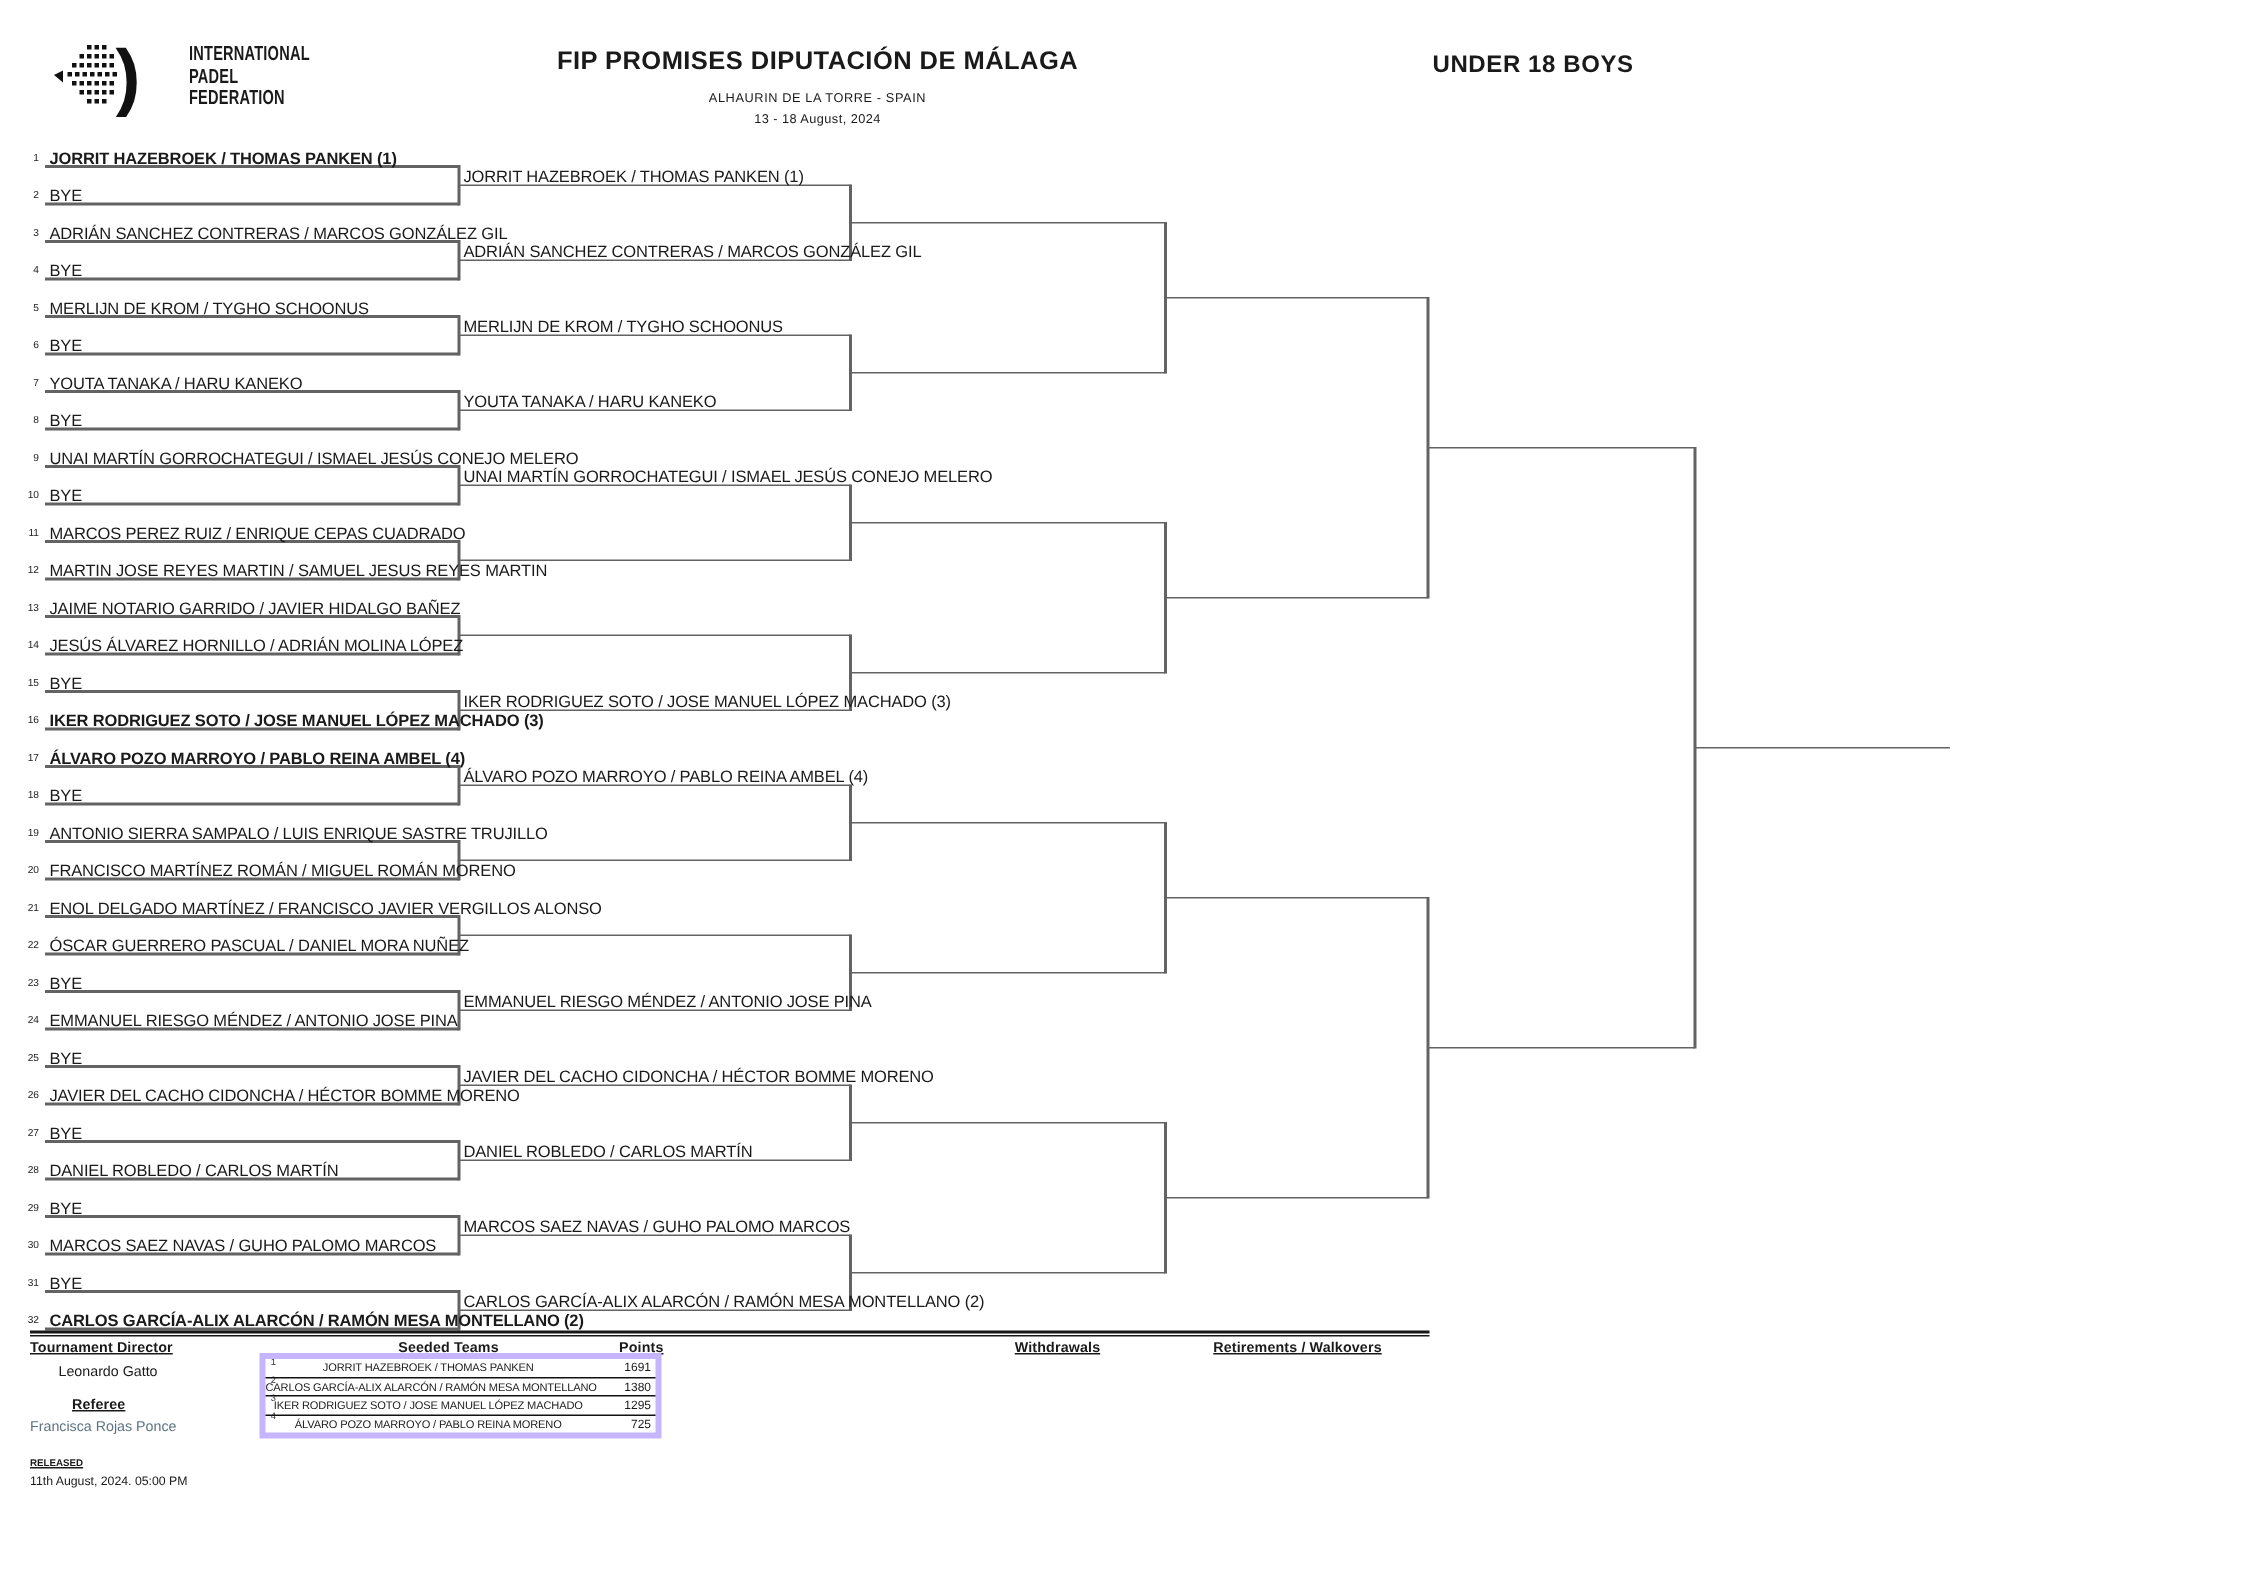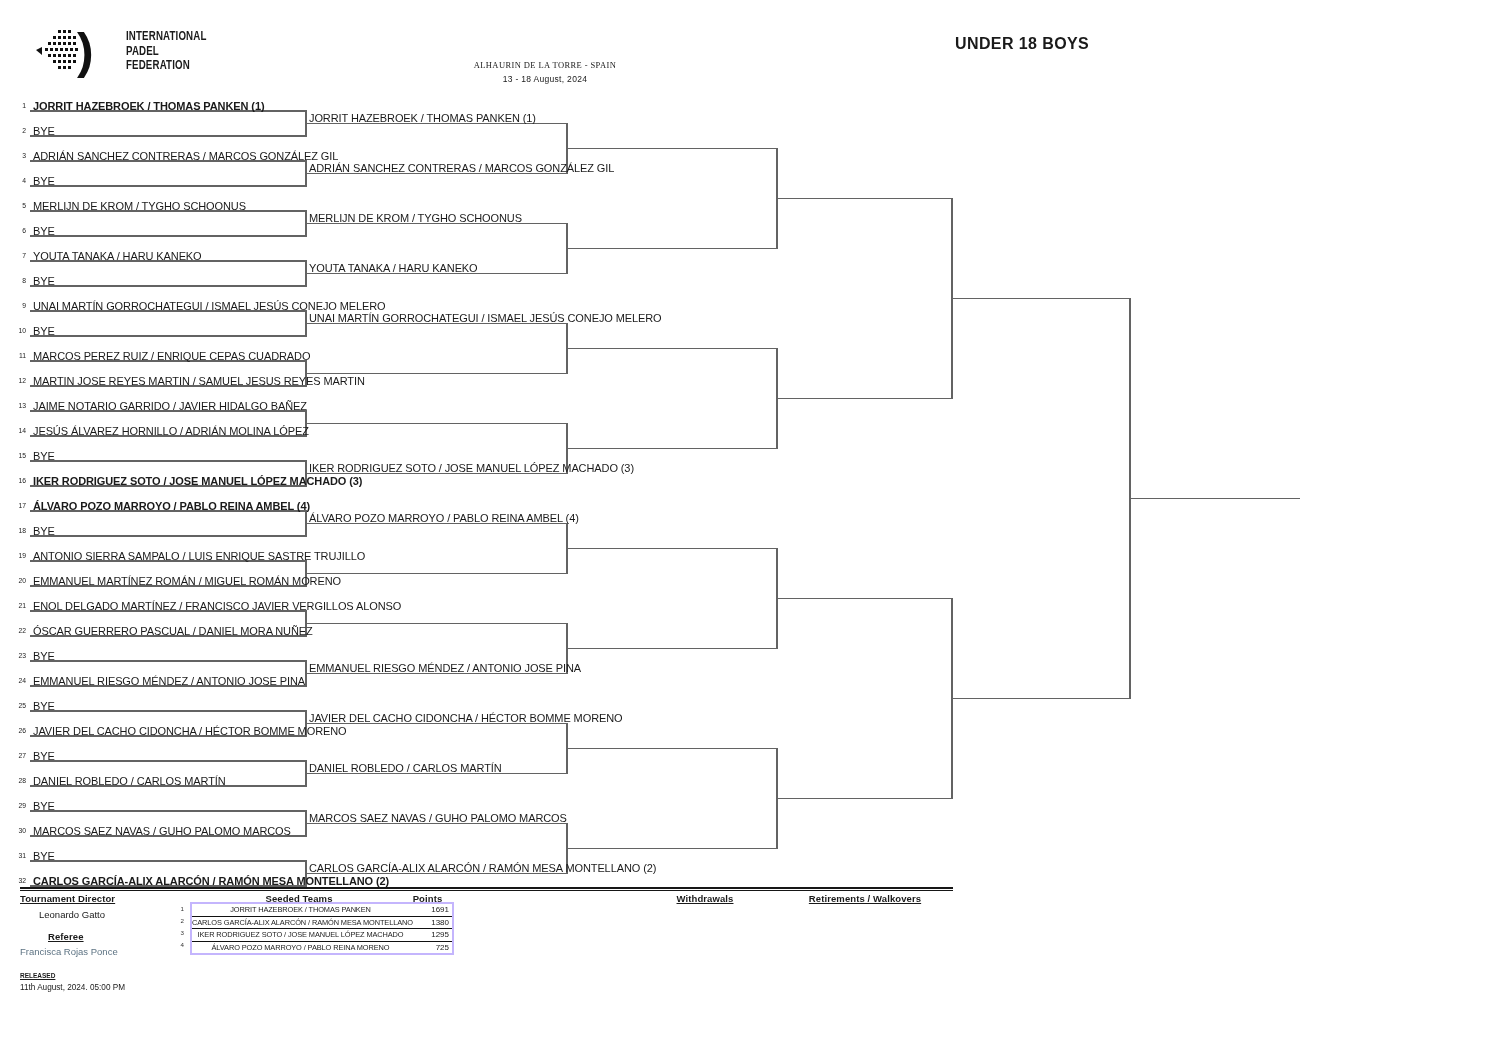--- a/index.html
+++ b/index.html
@@ -6,39 +6,39 @@
   .page{
     position:relative;width:1497px;height:1058px;background:#fff;overflow:hidden;
     font-family:"Liberation Sans", sans-serif;color:#1a1a1a;
   }
   
   .logo{position:absolute;left:34px;top:24px;width:260px;height:54px;display:flex;align-items:center;}
   .logo-text{font-weight:700;font-size:13.5px;line-height:14.5px;letter-spacing:.2px;
     transform:scaleX(.72);transform-origin:left center;white-space:nowrap;}
   .title{position:absolute;left:295px;top:31px;width:500px;text-align:center;
     font-size:17px;font-weight:700;letter-spacing:.3px;}
-  .subtitle{position:absolute;left:295px;top:60px;width:500px;text-align:center;font-size:8.5px;letter-spacing:.4px;font-family:Liberation Serif, serif;}
+  .subtitle{position:absolute;left:295px;top:60px;width:500px;text-align:center;font-size:8.5px;letter-spacing:.4px;}
   .dates{position:absolute;left:295px;top:74px;width:500px;text-align:center;font-size:8.5px;letter-spacing:.3px;}
   .category{position:absolute;left:955px;top:35px;font-size:16px;font-weight:700;letter-spacing:.4px;}
   
   #bracket{position:absolute;left:0;top:0;width:100%;height:100%;}
   .hline,.vline{position:absolute;background:#636363;}
   .hline{height:1.5px;}
   .vline{width:1.5px;}
   .slot{position:absolute;font-size:11px;white-space:nowrap;letter-spacing:-0.1px;}
   .slot.b{font-weight:700;}
   .rownum{position:absolute;font-size:6.8px;text-align:right;width:18px;color:#222;}
   
   .dblline{position:absolute;left:20px;top:887px;width:933px;height:1px;
     border-top:2px solid #161616;border-bottom:1px solid #161616;}
   .f-head{position:absolute;font-size:9.5px;font-weight:700;text-decoration:underline;letter-spacing:.1px;}
   .f-text{position:absolute;font-size:9.5px;}
   .released{position:absolute;font-size:6.5px;font-weight:700;text-decoration:underline;}
   .released-date{position:absolute;font-size:8.2px;}
-  .seedtable{position:absolute;left:190px;top:902px;width:260px;border:2px solid #c4b5fd;}
+  .seedtable{position:absolute;left:173px;top:902px;width:260px;border:4px solid #c4b5fd;}
   .seedrow{display:flex;height:11.5px;align-items:center;border-top:1px solid #111;}
   .seedrow:first-child{border-top:none;}
   .seedrow .team{flex:1;text-align:center;font-size:7.4px;white-space:nowrap;letter-spacing:-0.1px;}
   .seedrow .pts{width:40px;text-align:right;font-size:8px;padding-right:3px;}
   .seednum{position:absolute;width:8px;text-align:right;font-size:6.2px;color:#333;}
   .referee-name{color:#5d7383;}
 </style>
 </head>
 <body>
 
@@ -88,20 +88,21 @@
         <text x="43" y="44" font-family="Liberation Sans, sans-serif" font-size="50" font-weight="700">)</text>
       </g>
     </svg>
     <div class="logo-text">
       <div>INTERNATIONAL</div>
       <div>PADEL</div>
       <div>FEDERATION</div>
     </div>
   </div>
 
+  <div class="title">FIP PROMISES DIPUTACIÓN DE MÁLAGA</div>
   <div class="subtitle">ALHAURIN DE LA TORRE - SPAIN</div>
   <div class="dates">13 - 18 August, 2024</div>
   <div class="category">UNDER 18 BOYS</div>
 
   <div id="bracket">
       <div class="hline" style="left: 30px; top: 110.25px; width: 276px;"></div>
       <div class="hline" style="left: 30px; top: 135.25px; width: 276px;"></div>
       <div class="hline" style="left: 30px; top: 160.25px; width: 276px;"></div>
       <div class="hline" style="left: 30px; top: 185.25px; width: 276px;"></div>
       <div class="hline" style="left: 30px; top: 210.25px; width: 276px;"></div>
@@ -226,21 +227,21 @@
       <div class="slot" style="left: 33px; top: 449.5px;">BYE</div>
       <div class="rownum" style="left: 8px; top: 477px;">16</div>
       <div class="slot b" style="left: 33px; top: 474.5px;">IKER RODRIGUEZ SOTO / JOSE MANUEL LÓPEZ MACHADO (3)</div>
       <div class="rownum" style="left: 8px; top: 502px;">17</div>
       <div class="slot b" style="left: 33px; top: 499.5px;">ÁLVARO POZO MARROYO / PABLO REINA AMBEL (4)</div>
       <div class="rownum" style="left: 8px; top: 527px;">18</div>
       <div class="slot" style="left: 33px; top: 524.5px;">BYE</div>
       <div class="rownum" style="left: 8px; top: 552px;">19</div>
       <div class="slot" style="left: 33px; top: 549.5px;">ANTONIO SIERRA SAMPALO / LUIS ENRIQUE SASTRE TRUJILLO</div>
       <div class="rownum" style="left: 8px; top: 577px;">20</div>
-      <div class="slot" style="left: 33px; top: 574.5px;">EMMANUEL MARTÍNEZ ROMÁN / MIGUEL ROMÁN MORENO</div>
+      <div class="slot" style="left: 33px; top: 574.5px;">FRANCISCO MARTÍNEZ ROMÁN / MIGUEL ROMÁN MORENO</div>
       <div class="rownum" style="left: 8px; top: 602px;">21</div>
       <div class="slot" style="left: 33px; top: 599.5px;">ENOL DELGADO MARTÍNEZ / FRANCISCO JAVIER VERGILLOS ALONSO</div>
       <div class="rownum" style="left: 8px; top: 627px;">22</div>
       <div class="slot" style="left: 33px; top: 624.5px;">ÓSCAR GUERRERO PASCUAL / DANIEL MORA NUÑEZ</div>
       <div class="rownum" style="left: 8px; top: 652px;">23</div>
       <div class="slot" style="left: 33px; top: 649.5px;">BYE</div>
       <div class="rownum" style="left: 8px; top: 677px;">24</div>
       <div class="slot" style="left: 33px; top: 674.5px;">EMMANUEL RIESGO MÉNDEZ / ANTONIO JOSE PINA</div>
       <div class="rownum" style="left: 8px; top: 702px;">25</div>
       <div class="slot" style="left: 33px; top: 699.5px;">BYE</div>

